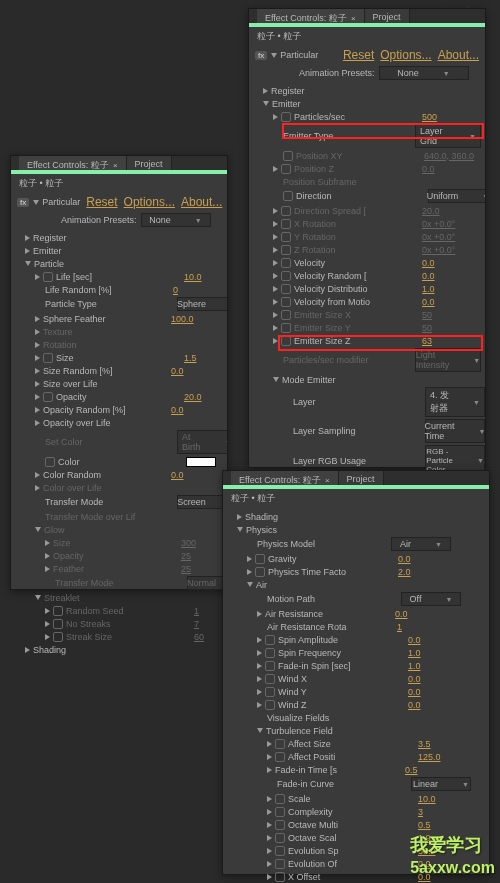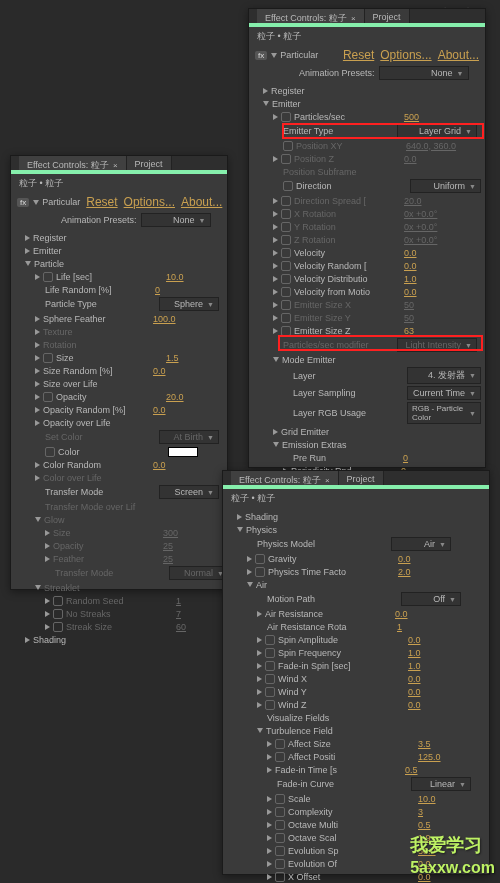--- a/index.html
+++ b/index.html
@@ -14,31 +14,31 @@
 .tab-close { display:inline-block; margin-left:4px; font-size:8px; }
 .crumb { padding:3px 8px; font-size:9px; background:#3a3a3a; }
 .fx-row { display:flex; align-items:center; padding:2px 6px; background:#3a3a3a; }
 .fx { display:inline-block; background:#555; color:#ddd; padding:0 3px; font-size:8px; border-radius:2px; margin-right:4px; }
 .disc { display:inline-block; width:0; height:0; margin-right:3px; cursor:pointer; }
 .disc.closed { border-top:3px solid transparent; border-bottom:3px solid transparent; border-left:5px solid #999; }
 .disc.open { border-left:3px solid transparent; border-right:3px solid transparent; border-top:5px solid #999; }
 .links { margin-left:auto; }
 .links a { color:#c9a050; text-decoration:underline; margin-left:6px; cursor:pointer; font-size:12px; }
 .preset-row { display:flex; align-items:center; padding:2px 15px 2px 50px; }
-.dd { background:#333; border:1px solid #222; padding:1px 4px; min-width:60px; display:inline-flex; justify-content:flex-end; align-items:center; cursor:pointer; margin-left:4px; }
+.dd { background:#333; border:1px solid #222; padding:1px 4px; min-width:60px; display:inline-flex; justify-content:center; align-items:center; cursor:pointer; margin-left:4px;gap:20px; }
 .dd-arrow { font-size:7px; color:#888; margin-left:4px; }
 .content { padding:2px 4px; overflow:hidden; }
 .row { display:flex; align-items:center; padding:1px 0; min-height:13px; }
 .ind { width:10px; flex-shrink:0; }
 .sw { display:inline-block; width:10px; height:10px; margin-right:3px; border:1px solid #666; border-radius:2px; flex-shrink:0; }
 .lbl { color:#b8b8b8; }
 .lbl.dim { color:#666; }
 .val { color:#c9a050; text-decoration:underline; cursor:pointer; }
 .val.dim { color:#666; }
-.spacer { width:110px; flex-shrink:0; display:flex; align-items:center; }
+.spacer { width:128px; flex-shrink:0; display:flex; align-items:center; }
 .spacer2 { width:130px; flex-shrink:0; display:flex; align-items:center; }
 .hilite { position:absolute; border:2px solid #ff2020; pointer-events:none; }
 .h1 { left:282px; top:123px; width:202px; height:16px; }
 .h2 { left:278px; top:335px; width:205px; height:16px; }
 .watermark-top { position:absolute; top:6px; right:15px; color:#888; font-size:10px; font-style:italic; }
 .watermark-bot { position:absolute; bottom:5px; right:5px; color:#bef264; font-size:18px; font-weight:bold; text-shadow:1px 1px 2px rgba(0,0,0,.5); }
 .color-chip { display:inline-block; width:30px; height:10px; background:#fff; border:1px solid #000; }
 </style>
 </head>
 <body>

